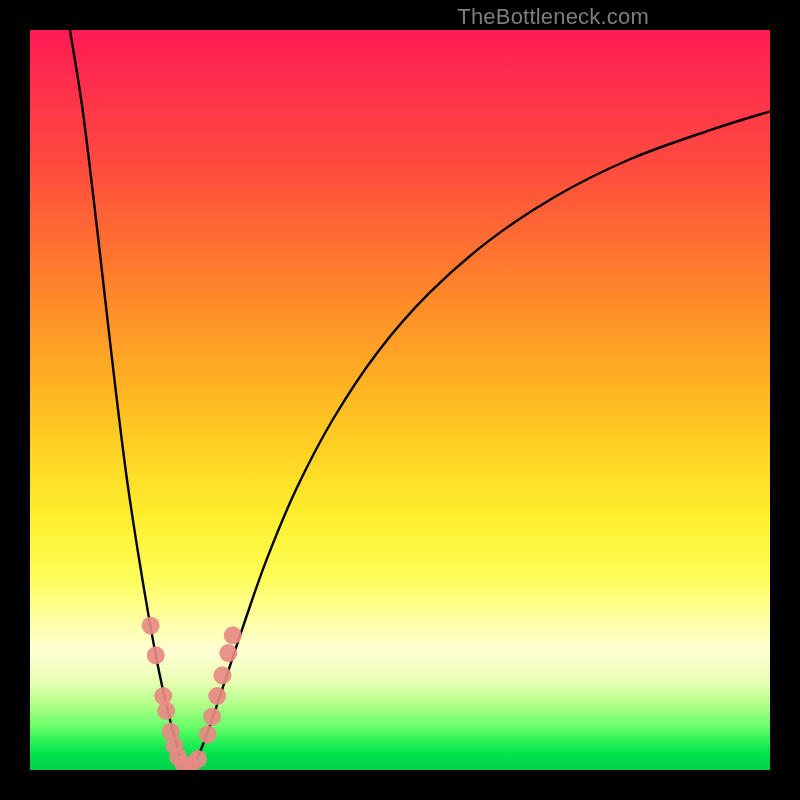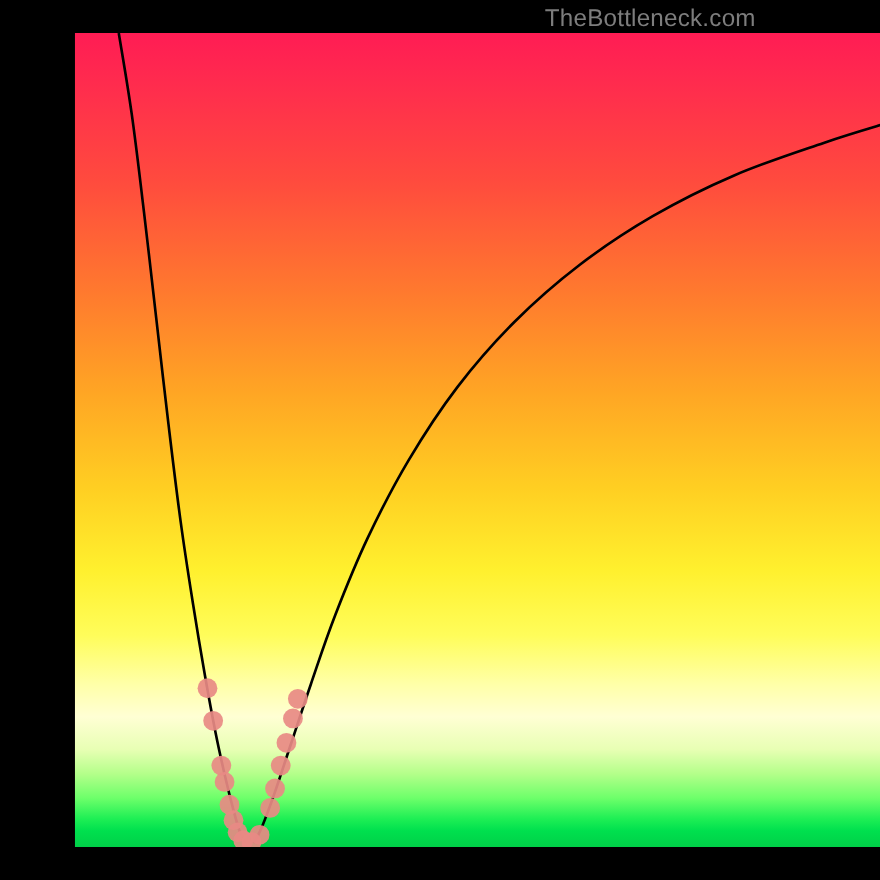--- a/index.html
+++ b/index.html
@@ -9,21 +9,20 @@
     height: 800px;
     overflow: hidden;
     background: #000;
     font-family: Arial, Helvetica, sans-serif;
   }
   .stage {
     position: relative;
     width: 657px;
     height: 800px;
     background: #000;
-    margin-left: 38px;
   }
   .plot-area {
     position: absolute;
     left: 30px;
     top: 30px;
     width: 740px;
     height: 740px;
     overflow: hidden;
   }
   .gradient-bg {

